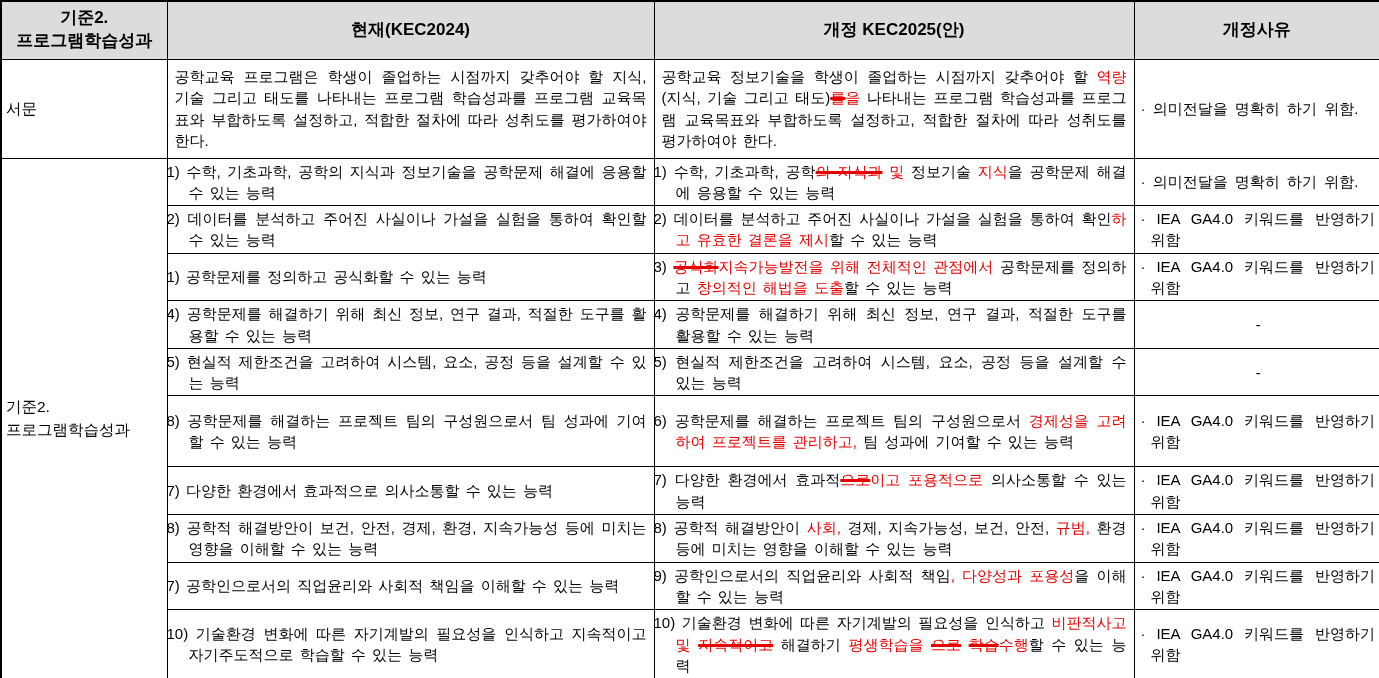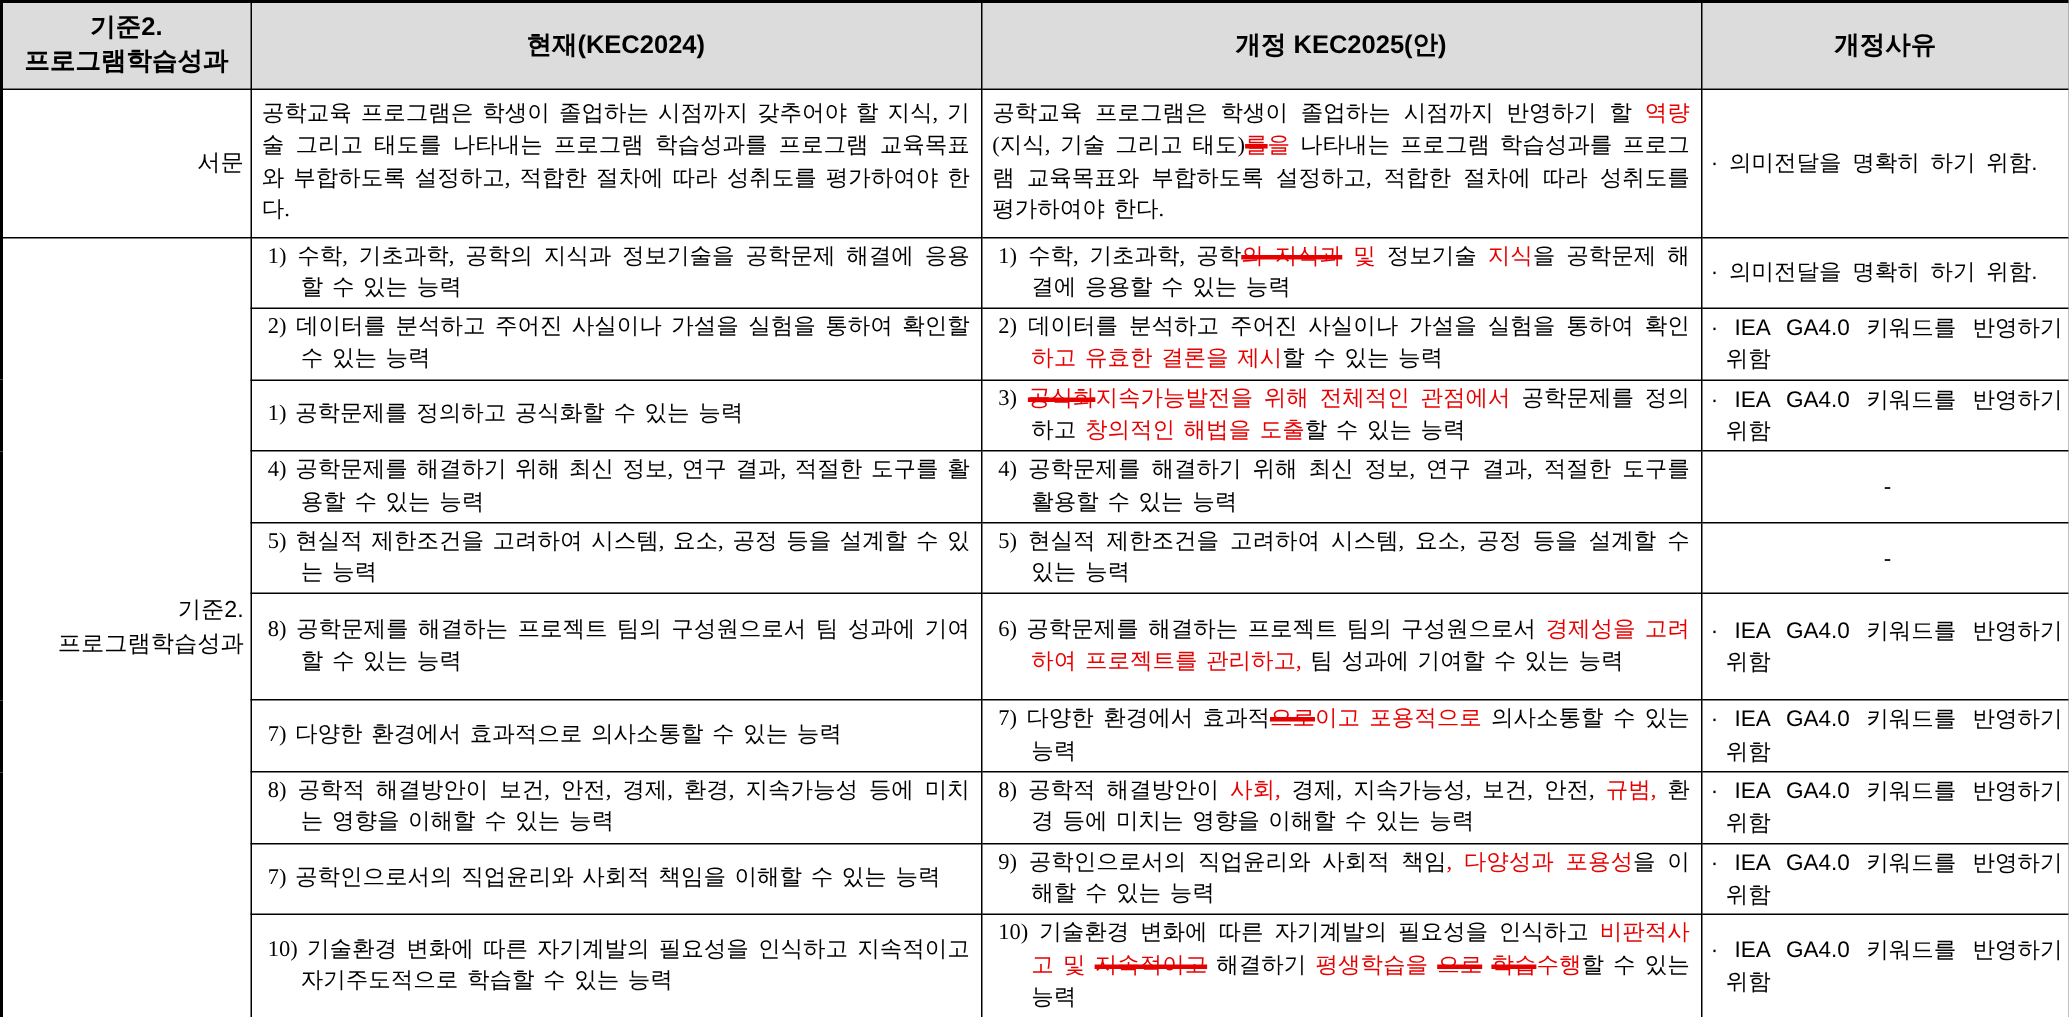--- a/index.html
+++ b/index.html
@@ -10,26 +10,26 @@
   table{
     width:1379px;height:678px;table-layout:fixed;border-collapse:collapse;
     border:2px solid var(--border);
   }
   th,td{border:1px solid var(--border);padding:2px 7px;vertical-align:middle;box-sizing:border-box;}
   th{
     background:var(--header-bg);font-weight:bold;font-size:17px;text-align:center;
     white-space:pre-line;line-height:1.35;
   }
   td.label{
-    text-align:right;font-size:15.5px;white-space:pre-line;line-height:1.5;padding:2px 4px;
+    text-align:left;font-size:15.5px;white-space:pre-line;line-height:1.5;padding:2px 4px;
   }
   td.body{
-    font-size:15px;line-height:1.42;text-align:justify;word-spacing:2px;font-family:Liberation Serif, serif;
+    font-size:15px;line-height:1.42;text-align:justify;word-spacing:2px;
   }
-  td.num{padding-left:33px;text-indent:-22px;}
+  td.num{padding-left:21px;text-indent:-22px;}
   td.reason{
     font-size:15px;line-height:1.42;text-align:justify;word-spacing:3px;
     padding-left:16px;padding-right:4px;text-indent:-10px;
   }
   td.reason.center{text-align:center;padding-left:7px;text-indent:0;}
   .seg-red{color:var(--red);}
   .seg-rs{color:var(--red);text-decoration:line-through;text-decoration-thickness:2.5px;}
 </style>
 </head>
 <body>
@@ -46,21 +46,21 @@
     <th>기준2.
 프로그램학습성과</th>
     <th>현재(KEC2024)</th>
     <th>개정 KEC2025(안)</th>
     <th>개정사유</th>
   </tr>
 
   <tr style="height:99px">
     <td class="label">서문</td>
     <td class="body"><span>공학교육 프로그램은 학생이 졸업하는 시점까지 갖추어야 할 지식, 기술 그리고 태도를 나타내는 프로그램 학습성과를 프로그램 교육목표와 부합하도록 설정하고, 적합한 절차에 따라 성취도를 평가하여야 한다.</span></td>
-    <td class="body"><span>공학교육 프로그램은 학생이 졸업하는 시점까지 반영하기 할 </span><span class="seg-red">역량</span><span>(지식, 기술 그리고 태도)</span><span class="seg-rs">를</span><span class="seg-red">을</span><span> 나타내는 프로그램 학습성과를 프로그램 교육목표와 부합하도록 설정하고, 적합한 절차에 따라 성취도를 평가하여야 한다.</span></td>
+    <td class="body"><span>공학교육 정보기술을 학생이 졸업하는 시점까지 갖추어야 할 </span><span class="seg-red">역량</span><span>(지식, 기술 그리고 태도)</span><span class="seg-rs">를</span><span class="seg-red">을</span><span> 나타내는 프로그램 학습성과를 프로그램 교육목표와 부합하도록 설정하고, 적합한 절차에 따라 성취도를 평가하여야 한다.</span></td>
     <td class="reason">· 의미전달을 명확히 하기 위함.</td>
   </tr>
 
   <tr style="height:44px">
     <td class="label" rowspan="10">기준2.
 프로그램학습성과</td>
     <td class="body num"><span>1) 수학, 기초과학, 공학의 지식과 정보기술을 공학문제 해결에 응용할 수 있는 능력</span></td>
     <td class="body num"><span>1) 수학, 기초과학, 공학</span><span class="seg-rs">의 지식과</span><span> </span><span class="seg-red">및</span><span> 정보기술 </span><span class="seg-red">지식</span><span>을 공학문제 해결에 응용할 수 있는 능력</span></td>
     <td class="reason">· 의미전달을 명확히 하기 위함.</td>
   </tr>

